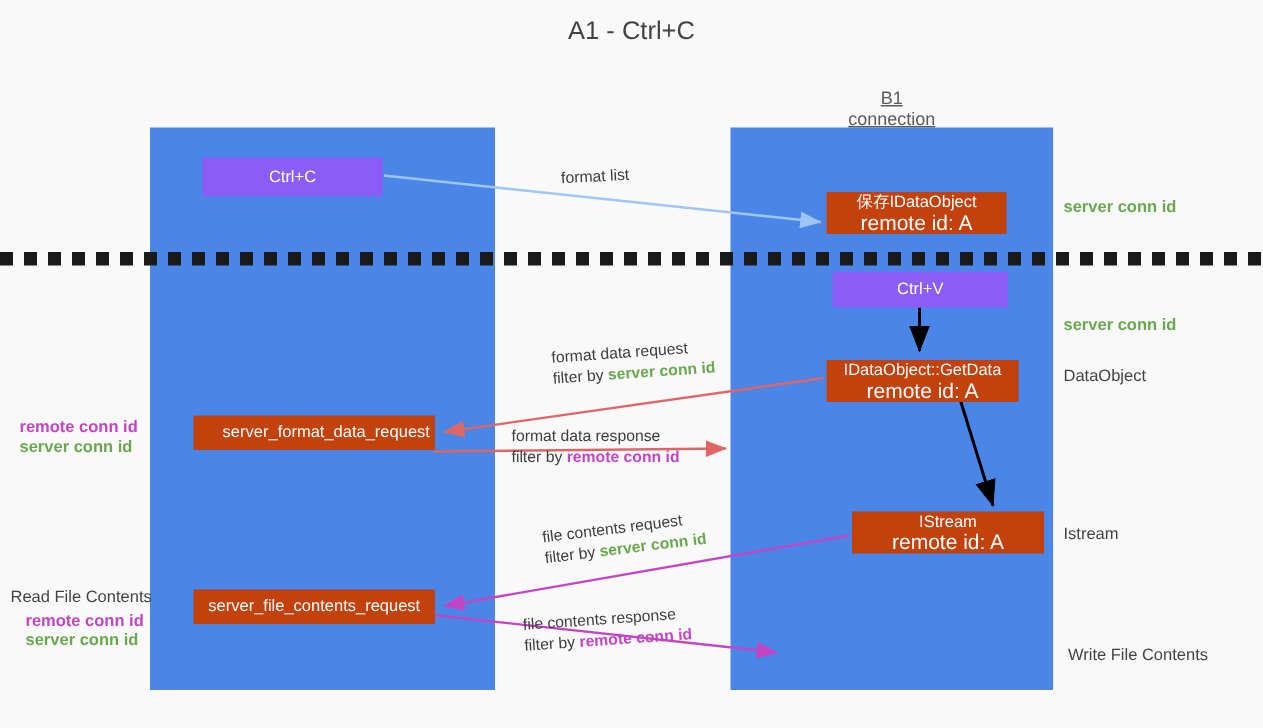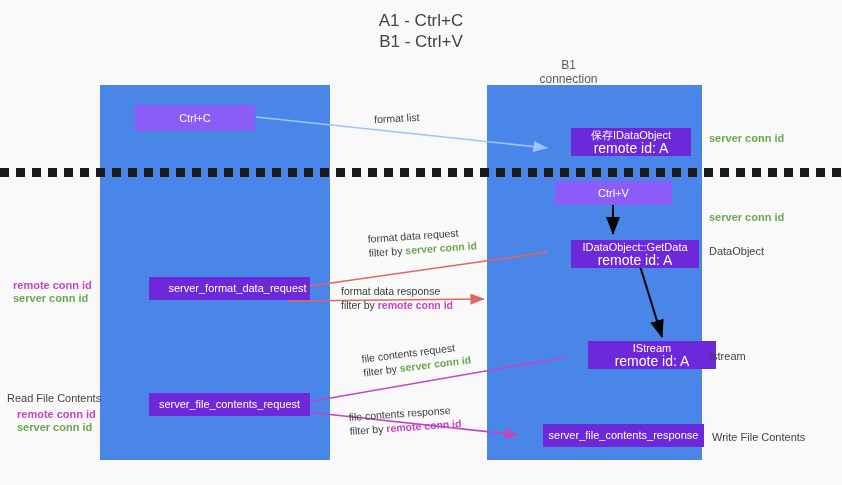--- a/index.html
+++ b/index.html
@@ -21,37 +21,37 @@
 
   
   .lane{background:#4a86e8;}
   #lane-a{left:100px;top:85px;width:230px;height:375px;}
   #lane-b{left:487px;top:85px;width:215px;height:375px;}
 
   .lane-head{
     text-align:center;font-size:12px;line-height:14px;color:#5b5b5b;
   }
   #head-a{left:100px;top:58px;width:230px;}
-  #head-b{left:461px;top:58px;width:215px;}
+  #head-b{left:487px;top:58px;width:215px;text-decoration:underline;}
 
   
   #divider{
     left:0;top:167px;width:842px;height:10px;
     background-image:repeating-linear-gradient(to right,#1a1a1a 0 9px,rgba(0,0,0,0) 9px 16px);
     background-size:16px 9px;background-repeat:repeat-x;background-position:0 1px;
   }
 
   
   .node{
     box-sizing:border-box;
     display:flex;flex-direction:column;align-items:center;justify-content:center;
     text-align:center;color:#ffffff;font-size:11px;line-height:13px;
   }
   .node.green{background:#8b5cf6;}
-  .node.orange{background:#6d28d9;margin-left:20px;}
+  .node.orange{background:#c2410c;}
   .node .l2{font-size:14px;line-height:13px;}
 
   #n-ctrlc{left:135px;top:105px;width:120px;height:26px;}
   #n-save{left:551px;top:128px;width:120px;height:28px;}
   #n-ctrlv{left:555px;top:181px;width:117px;height:24px;}
   #n-getdata{left:551px;top:240px;width:128px;height:28px;}
   #n-istream{left:568px;top:341px;width:128px;height:28px;}
   #n-sfdreq{left:129px;top:277px;width:161px;height:23px;padding-left:16px;}
   #n-sfdres{left:489px;top:288px;width:157px;height:23px;}
   #n-sfcreq{left:129px;top:393px;width:161px;height:23px;}
@@ -87,21 +87,20 @@
 
   svg#wires{position:absolute;left:0;top:0;width:842px;height:485px;overflow:visible;}
 </style>
 </head>
 <body>
 
 <div id="stage">
 
   <div class="abs" id="title">
     <div>A1 - Ctrl+C</div>
-    <div>B1 - Ctrl+V</div>
   </div>
 
   <div class="abs lane-head" id="head-b">
     <div>B1</div>
     <div>connection</div>
   </div>
 
   <div class="abs lane" id="lane-a"></div>
   <div class="abs lane" id="lane-b"></div>
 
@@ -163,23 +162,20 @@
 
   <div class="abs node orange" id="n-sfdreq">
     <div>server_format_data_request</div>
   </div>
 
 
   <div class="abs node orange" id="n-sfcreq">
     <div>server_file_contents_request</div>
   </div>
 
-  <div class="abs node orange" id="n-sfcres">
-    <div>server_file_contents_response</div>
-  </div>
 
   <div class="abs edge-label" id="el-formatlist">
     <span class="f">format list</span>
   </div>
 
   <div class="abs edge-label" id="el-fdreq">
     <span class="f">format data request</span>
     <span class="f"><span>filter by </span><span class="green-txt">server conn id</span></span>
   </div>
 

